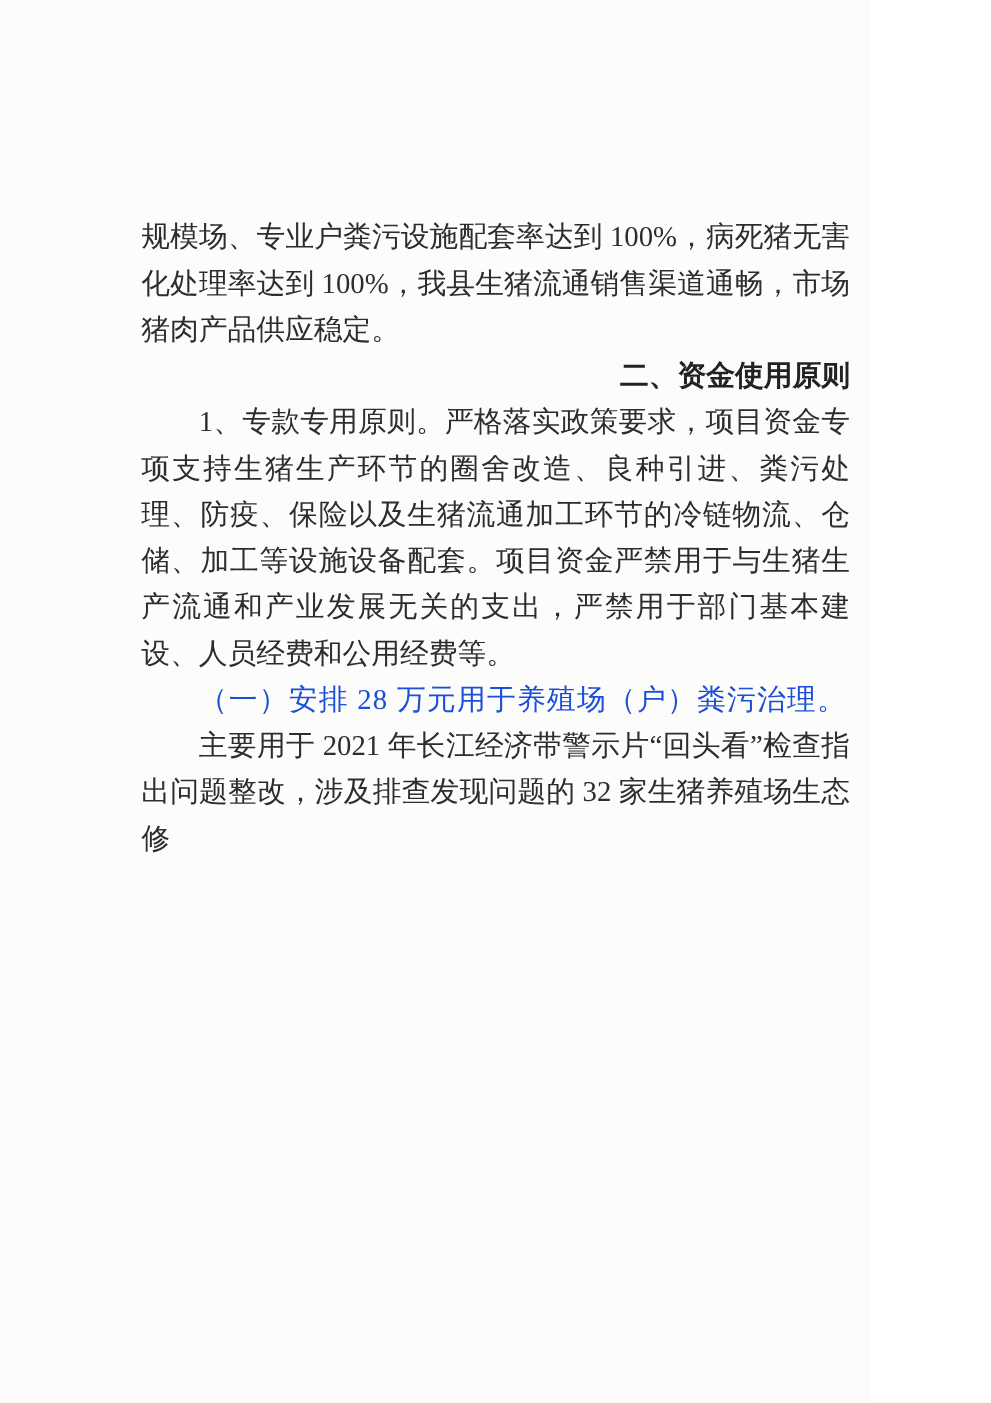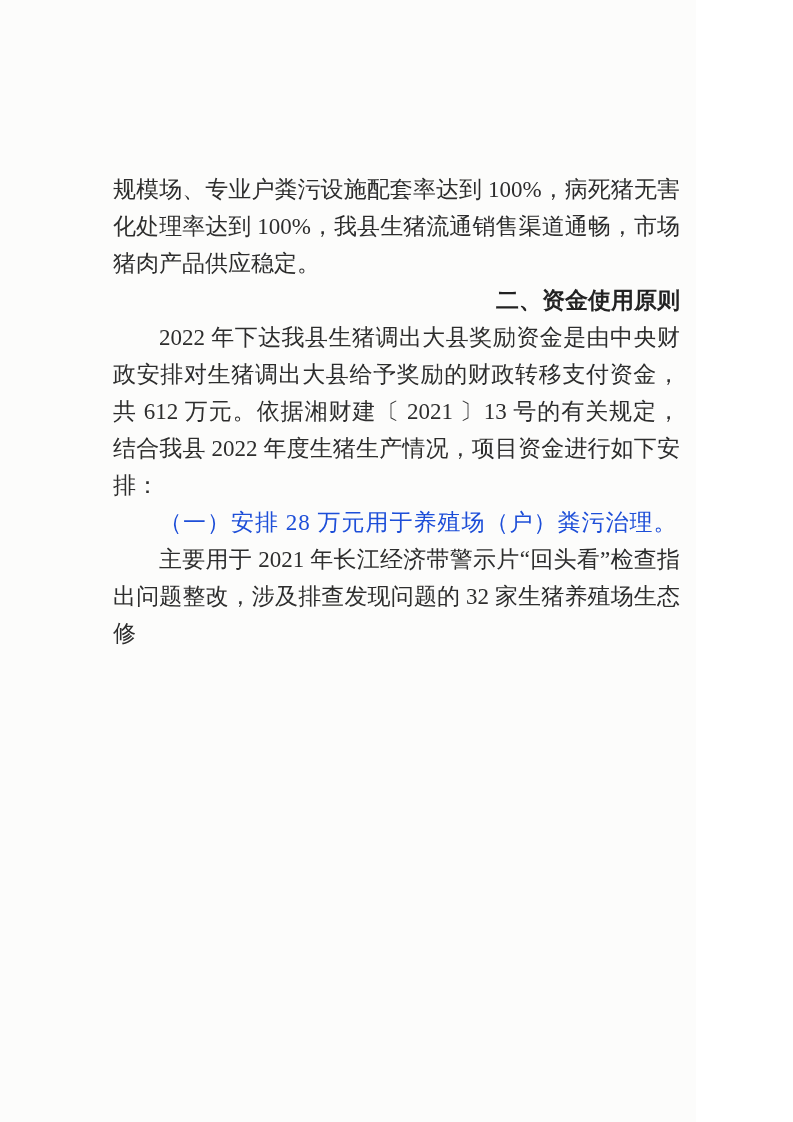--- a/index.html
+++ b/index.html
@@ -45,17 +45,17 @@
       letter-spacing: 1px;
     }
   </style>
 </head>
 <body>
 
 <div class="page">
   <div class="doc-content">
     <p class="body">规模场、专业户粪污设施配套率达到 100%，病死猪无害化处理率达到 100%，我县生猪流通销售渠道通畅，市场猪肉产品供应稳定。</p>
     <p class="heading indent">二、资金使用原则</p>
-    <p class="body indent">2022 年下达我县生猪调出大县奖励资金是由中央财政安排对生猪调出大县给予奖励的财政转移支付资金，共 612 万元。依据湘财建〔 2021 〕13 号的有关规定，结合我县 2022 年度生猪生产情况，项目资金进行如下安排：</p>
+    <p class="body indent">1、专款专用原则。严格落实政策要求，项目资金专项支持生猪生产环节的圈舍改造、良种引进、粪污处理、防疫、保险以及生猪流通加工环节的冷链物流、仓储、加工等设施设备配套。项目资金严禁用于与生猪生产流通和产业发展无关的支出，严禁用于部门基本建设、人员经费和公用经费等。</p>
     <p class="subheading indent">（一）安排 28 万元用于养殖场（户）粪污治理。</p>
     <p class="body indent">主要用于 2021 年长江经济带警示片“回头看”检查指出问题整改，涉及排查发现问题的 32 家生猪养殖场生态修</p>
   </div>
 </div>
 
 </body></html>

